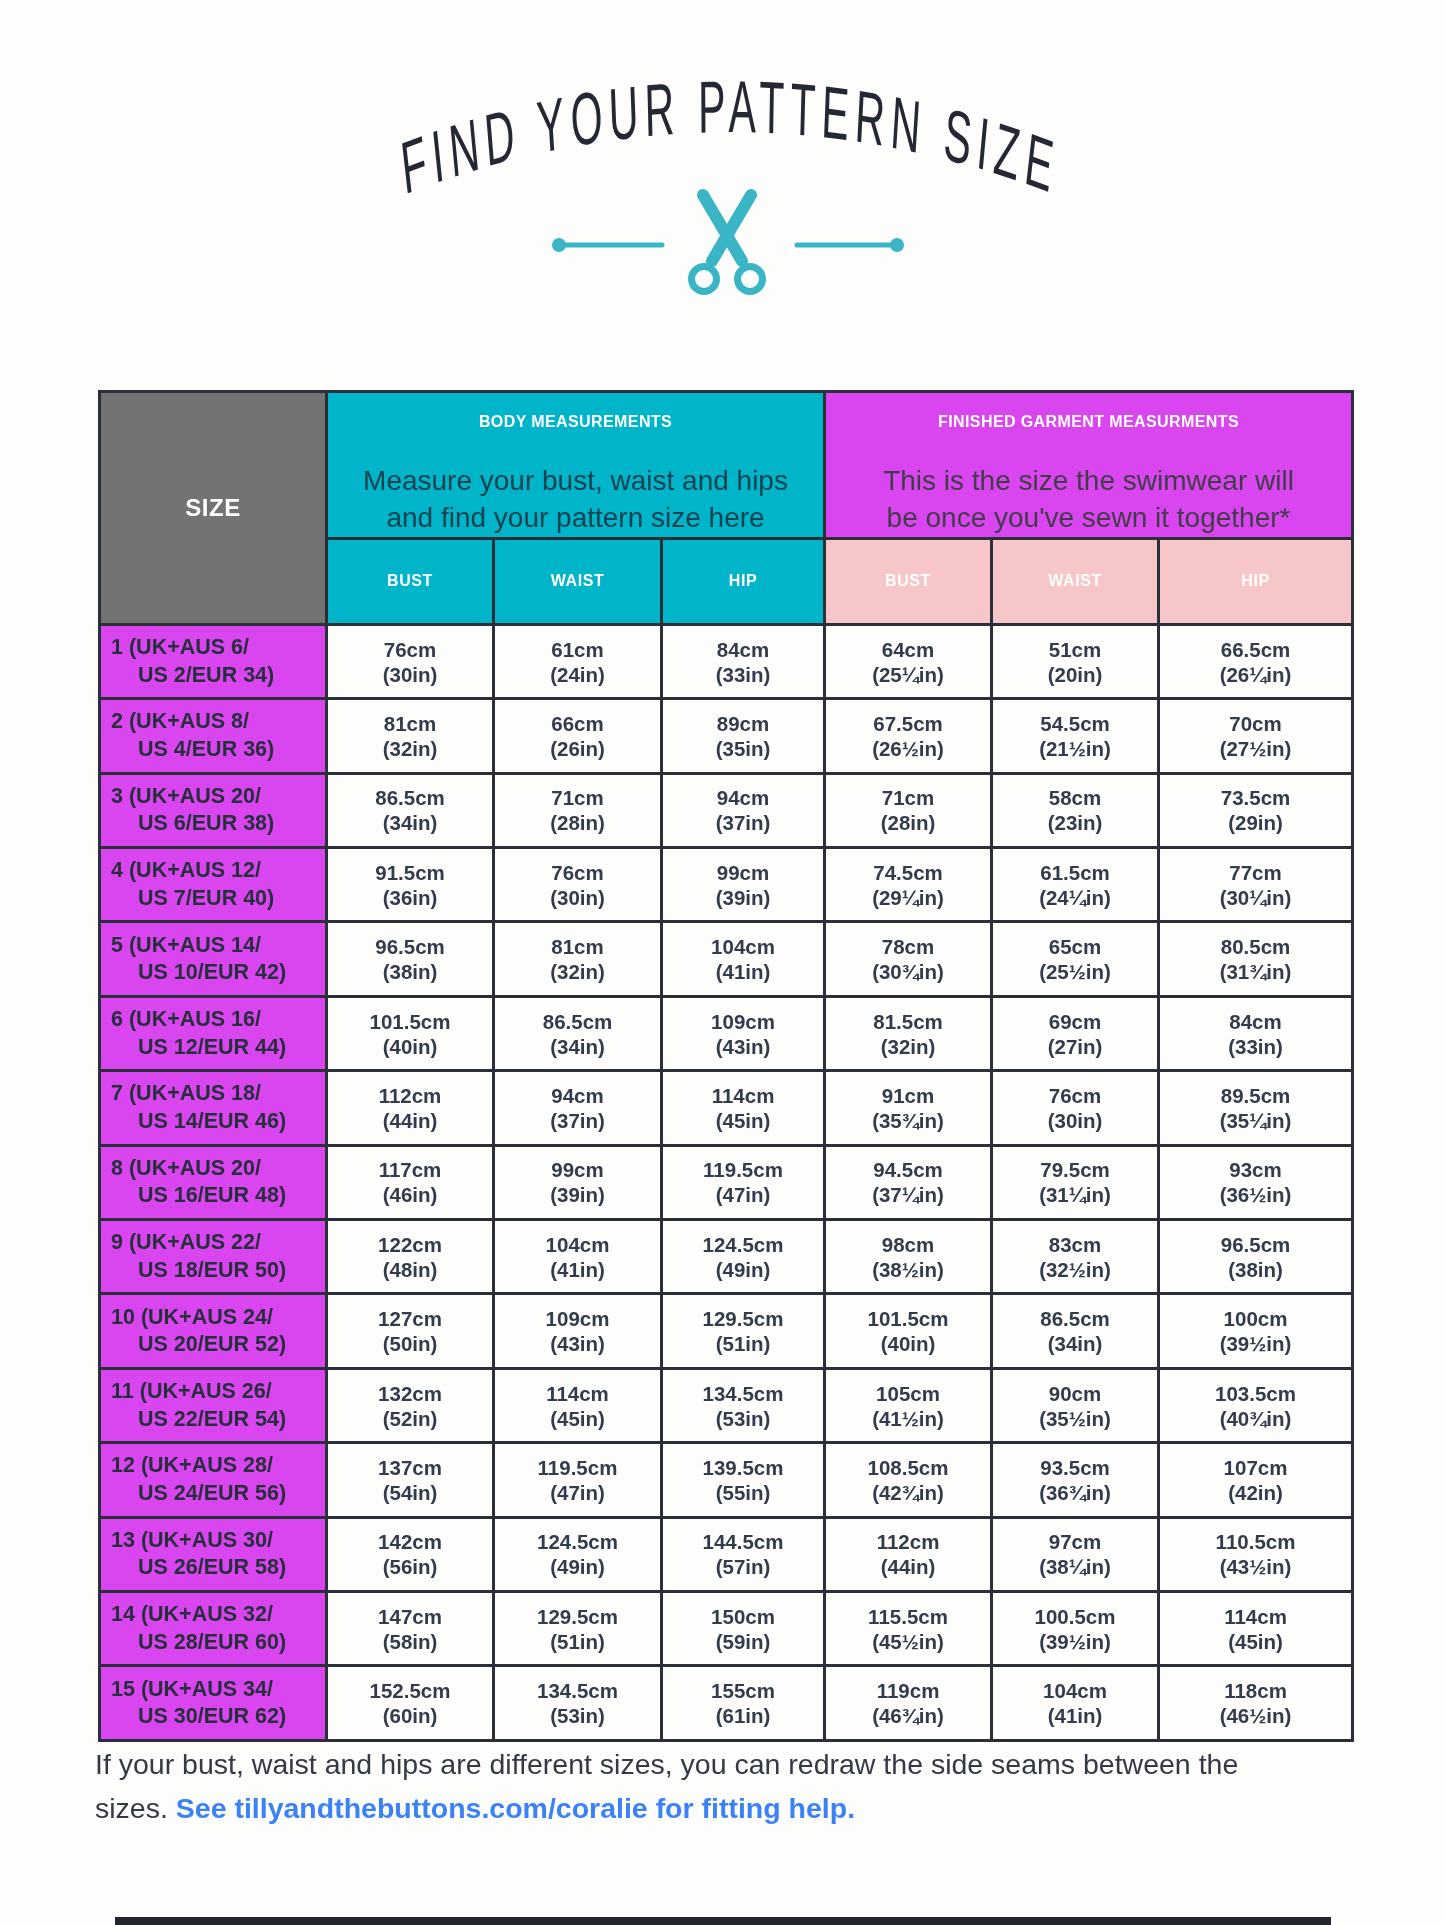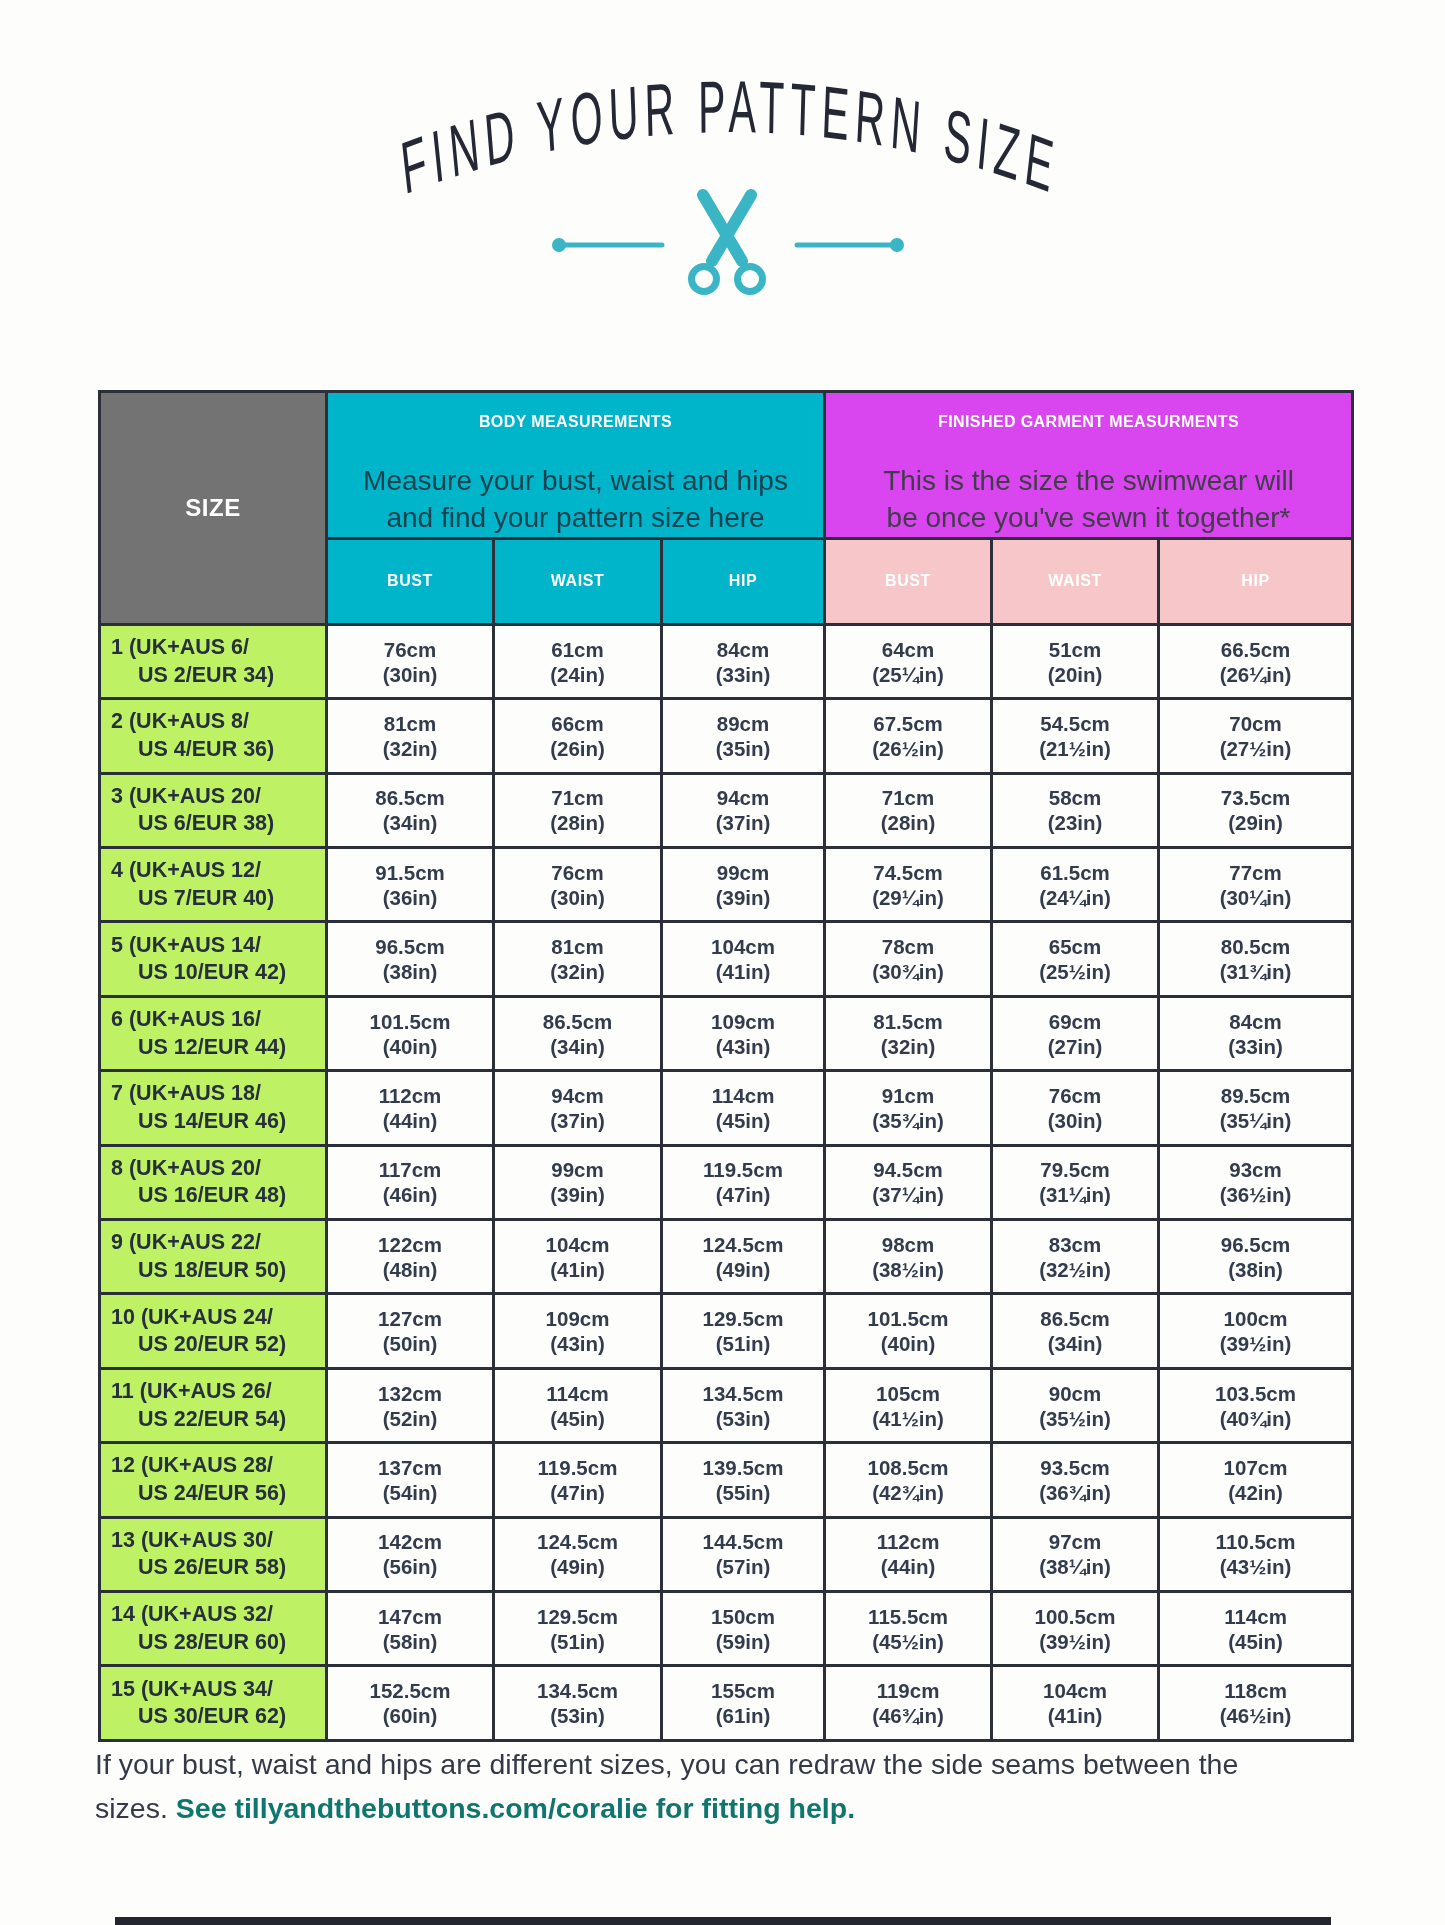--- a/index.html
+++ b/index.html
@@ -28,34 +28,34 @@
   .th-body  { background:#00b4ca; }
   .th-fin   { background:#d946ef; }
   .group-title { font-size:16px; font-weight:700; color:#ffffff; letter-spacing:0.4px; margin-bottom:7px; }
   .group-sub   { font-size:28px; font-weight:400; line-height:1.32;margin-top:32px; }
   .th-body .group-sub { color:#17424f; }
   .th-fin  .group-sub { color:#423c4a; }
   .th-col { font-size:16px; font-weight:700; color:#ffffff; letter-spacing:0.6px; text-align:center; vertical-align:middle; }
   .th-col.teal { background:#00b4ca; }
   .th-col.pink { background:#f7c6c9; }
 
-  .size-td { background:#bef264; font-size:21.5px; font-weight:700; color:#272e3c;
+  .size-td { background:#d946ef; font-size:21.5px; font-weight:700; color:#272e3c;
              padding-left:10px; line-height:1.28; vertical-align:middle; }
   .size-td .ln1 { display:block; white-space:nowrap; }
   .size-td .ln2 { display:block; padding-left:27px; white-space:nowrap; }
   .size-td .num { font-weight:800; }
   .val-td { background:#fdfdfc; text-align:center; vertical-align:middle;
             font-size:20.5px; font-weight:700; color:#333c4c; line-height:1.22; }
   .val-td .cm, .val-td .in { display:block; }
 
   
   .footer { position:absolute; left:95px; top:1742px; width:1185px;
             font-size:28.5px; font-weight:500; color:#333946; line-height:1.55; }
   .footer p { margin:0; }
-  .footer strong { font-weight:700; color:#0f766e; }
+  .footer strong { font-weight:700; color:#3b82f6; }
 
   .bottom-bar { position:absolute; left:115px; top:1917px; width:1216px; height:8px; background:#23262e; }
 </style>
 </head>
 <body>
 
 <div class="page">
 
   <svg class="arc-title" viewBox="0 0 670 200">
     <g transform="scale(1,1.8)">

